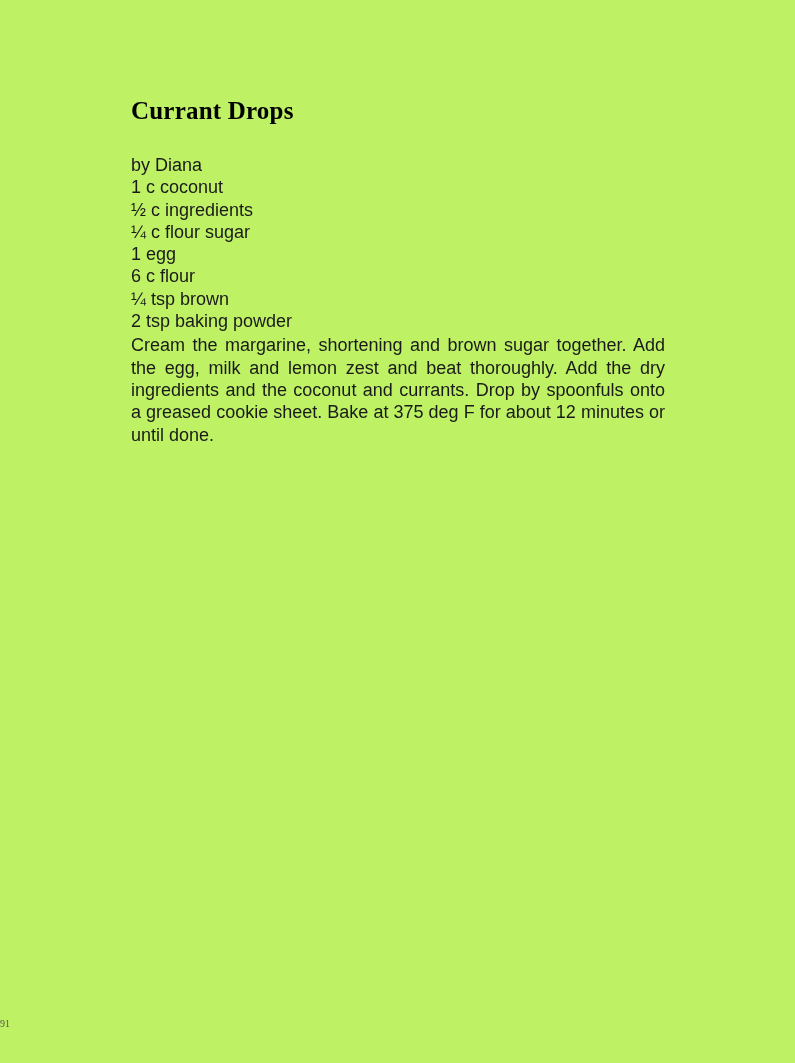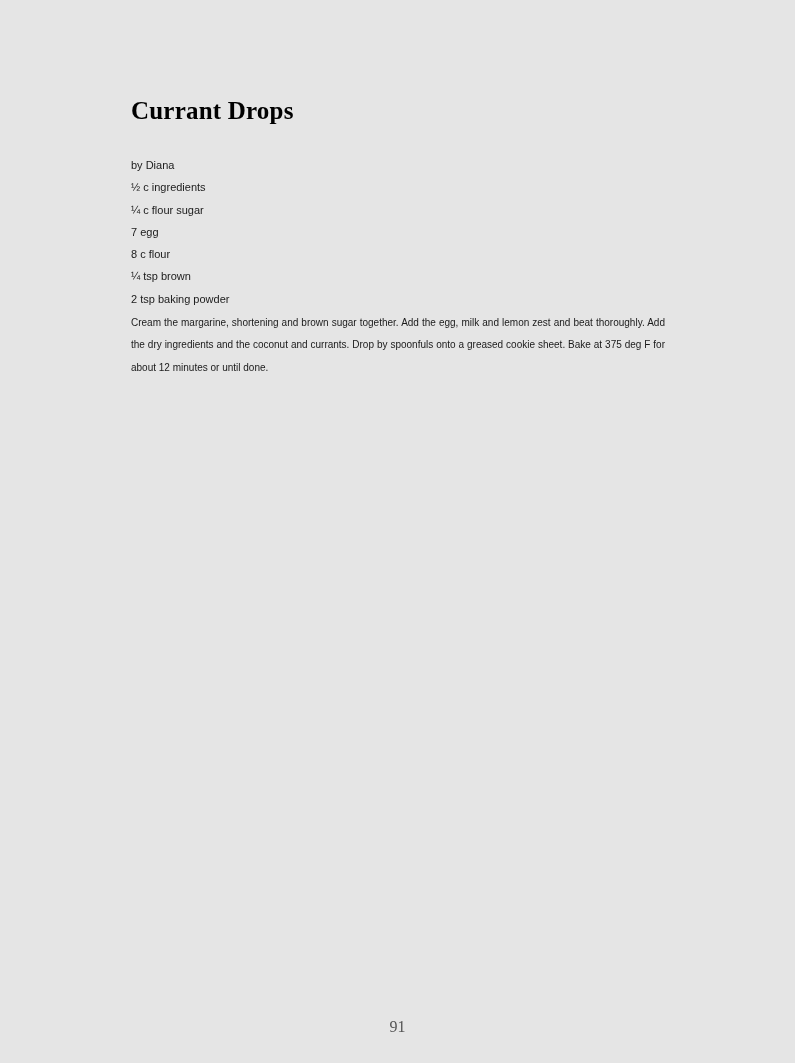--- a/index.html
+++ b/index.html
@@ -11,21 +11,21 @@
     width: 795px;
     height: 1063px;
     position: relative;
     font-family: "Liberation Sans", sans-serif;
     color: #000000;
     overflow: hidden;
   }
   .page {
     position: absolute;
     inset: 0;
-    background: #e5e5e5;
+    background: #bef264;
   }
   .content {
     position: absolute;
     left: 131px;
     top: 96px;
     width: 534px;
   }
   .recipe-title {
     font-family: "Liberation Serif", serif;
     font-weight: bold;
@@ -34,58 +34,58 @@
     letter-spacing: 0.2px;
     margin: 0 0 28px 0;
     color: #000;
   }
   .ingredients {
     list-style: none;
     margin: 0;
     padding: 0;
   }
   .ingredient-line {
-    font-size: 11px;
+    font-size: 18px;
     line-height: 22.3px;
     color: #1a1a1a;
     white-space: pre;
   }
   .method {
     margin-top: 2px;
-    font-size: 10px;
+    font-size: 18px;
     line-height: 22.3px;
     text-align: justify;
     text-justify: inter-word;
     color: #1a1a1a;
   }
   .page-number {
     position: absolute;
     left: 0;
     right: 0;
     top: 1018px;
-    text-align: center;
-    font-size: 16px;
+    font-size: 10px;
     color: #555555;
     font-family: "Liberation Serif", serif;
   }
 </style>
 </head>
 <body>
 
 <div class="page">
   <div class="content">
 
     <h1 class="recipe-title">Currant Drops</h1>
 
     <div class="ingredients">
       <div class="ingredient-line">by Diana</div>
+      <div class="ingredient-line">1 c coconut</div>
       <div class="ingredient-line">½ c ingredients</div>
       <div class="ingredient-line">¼ c flour sugar</div>
-      <div class="ingredient-line">7 egg</div>
-      <div class="ingredient-line">8 c flour</div>
+      <div class="ingredient-line">1 egg</div>
+      <div class="ingredient-line">6 c flour</div>
       <div class="ingredient-line">¼ tsp brown</div>
       <div class="ingredient-line">2 tsp baking powder</div>
     </div>
 
     <p class="method">Cream the margarine, shortening and brown sugar together. Add the egg, milk and lemon zest and beat thoroughly. Add the dry ingredients and the coconut and currants. Drop by spoonfuls onto a greased cookie sheet. Bake at 375 deg F for about 12 minutes or until done.</p>
 
   </div>
 
   <div class="page-number">91</div>
 </div>

